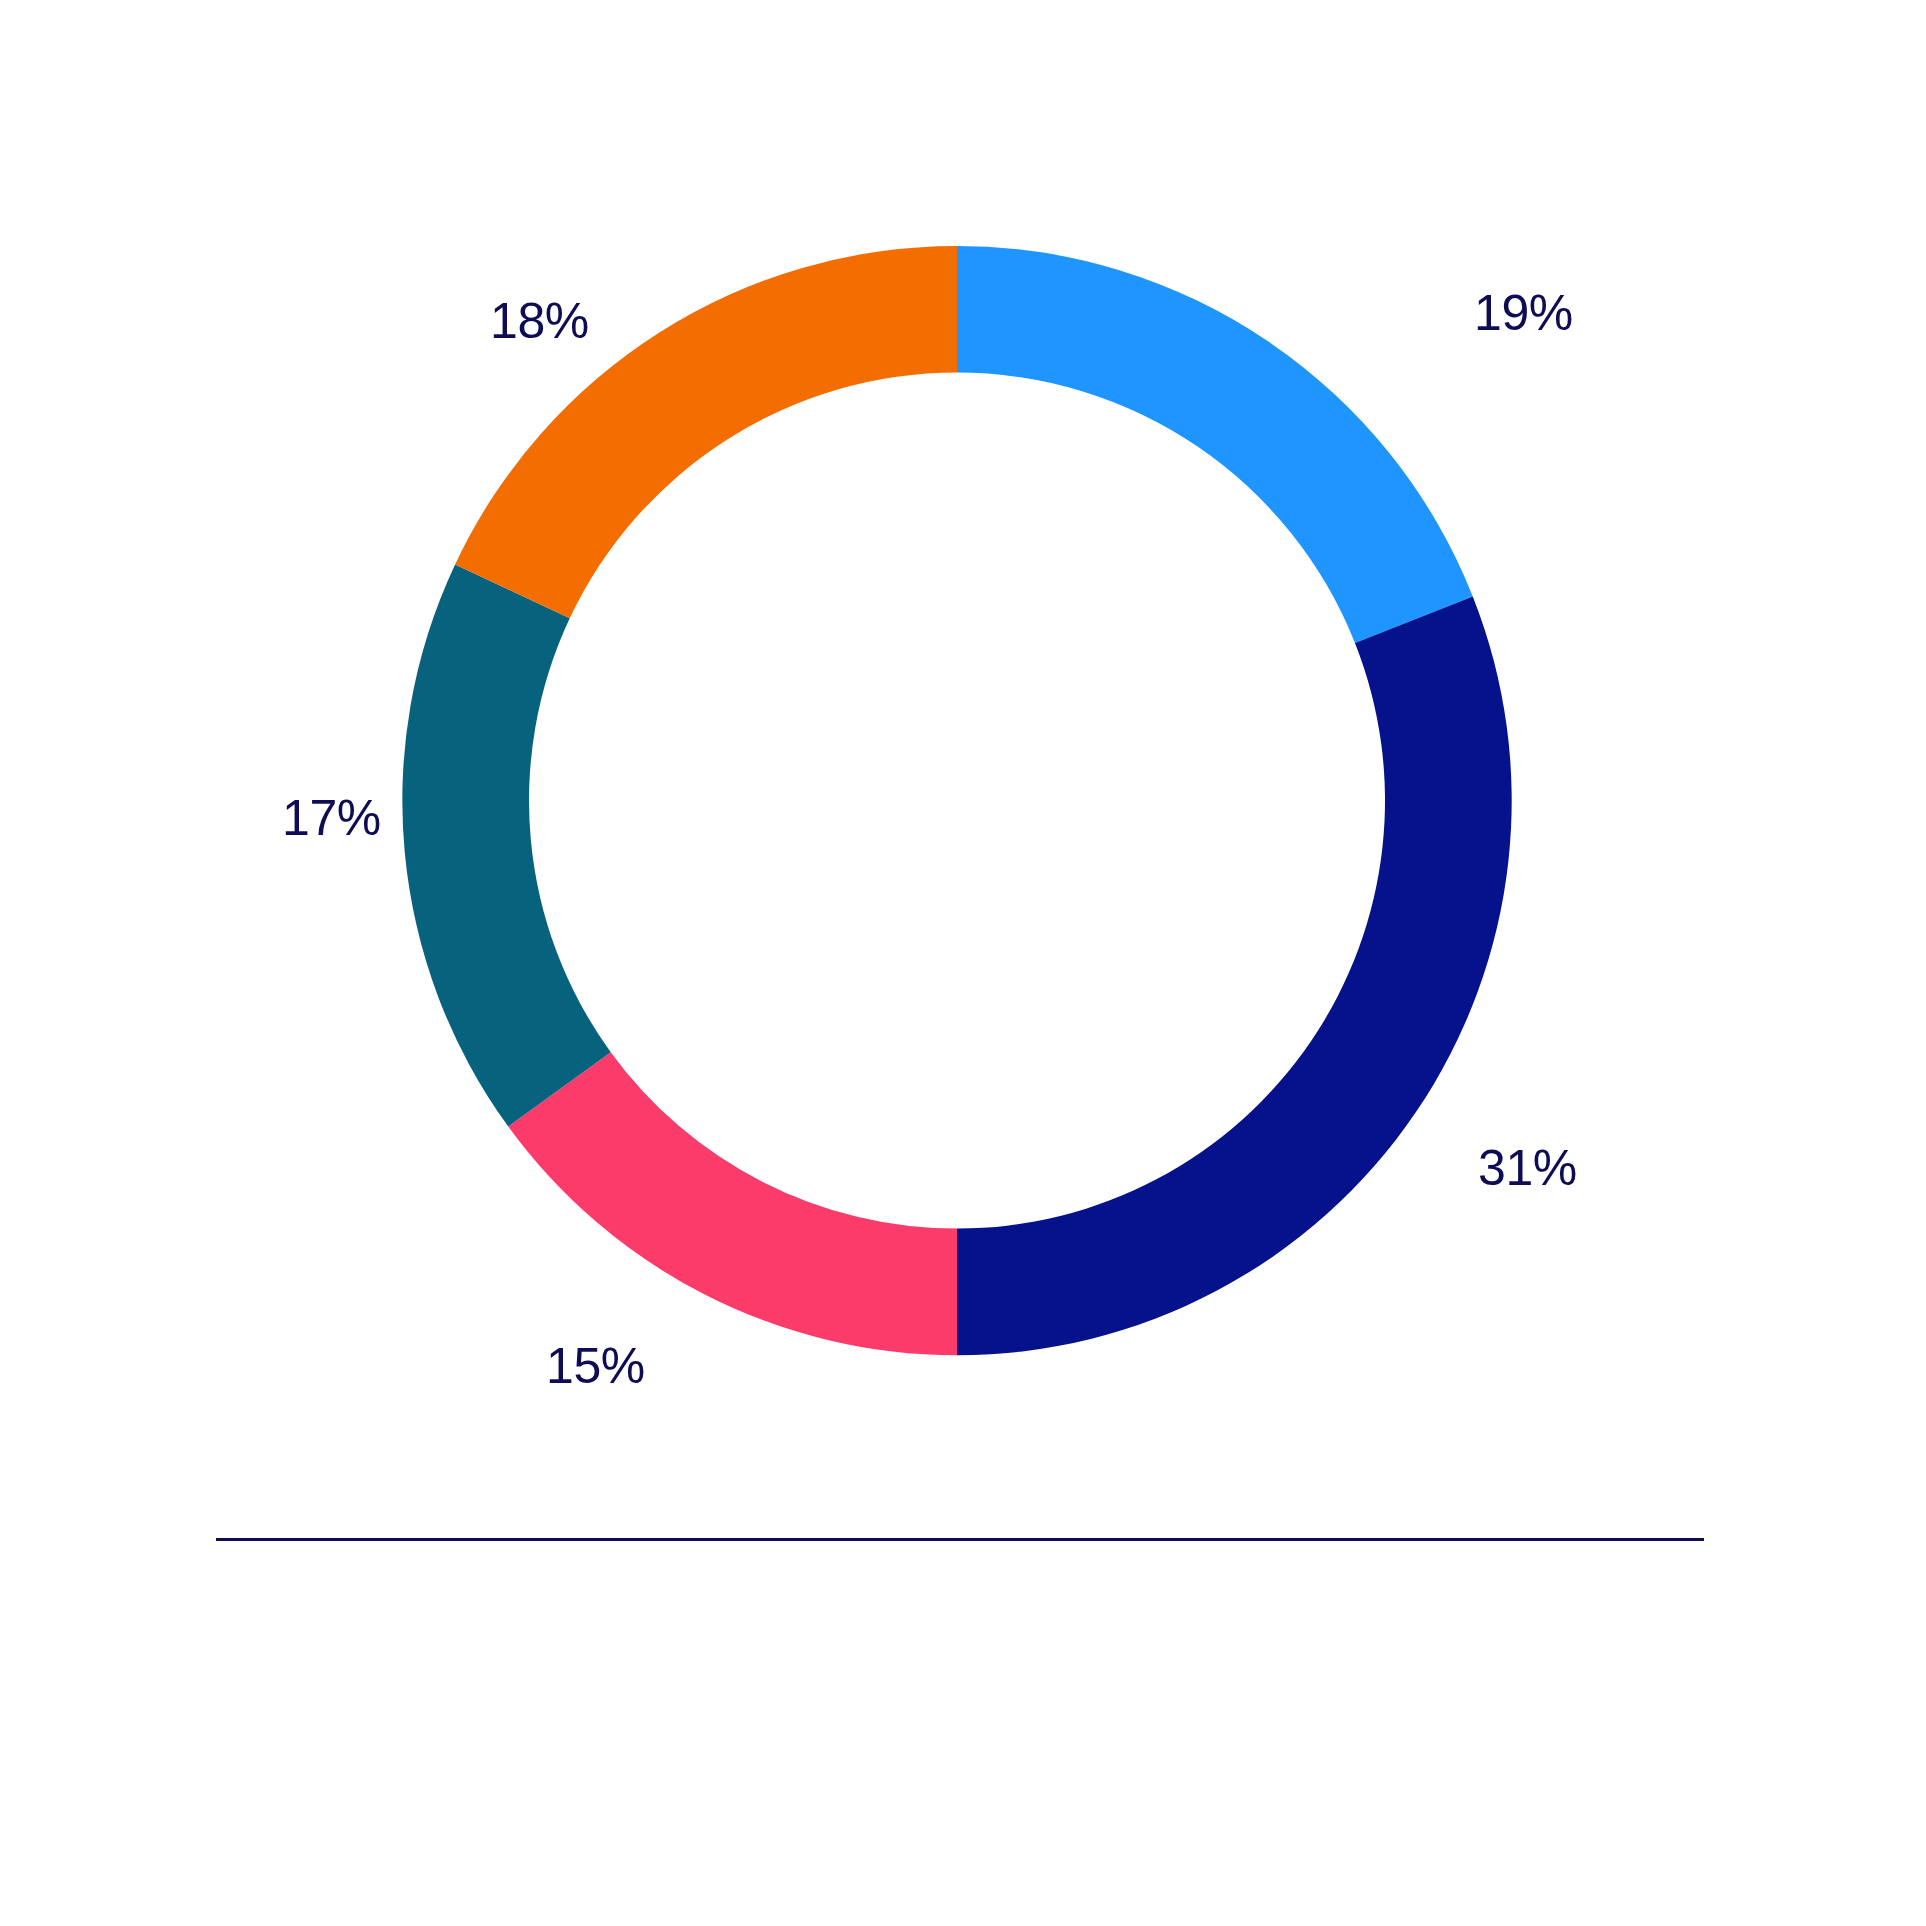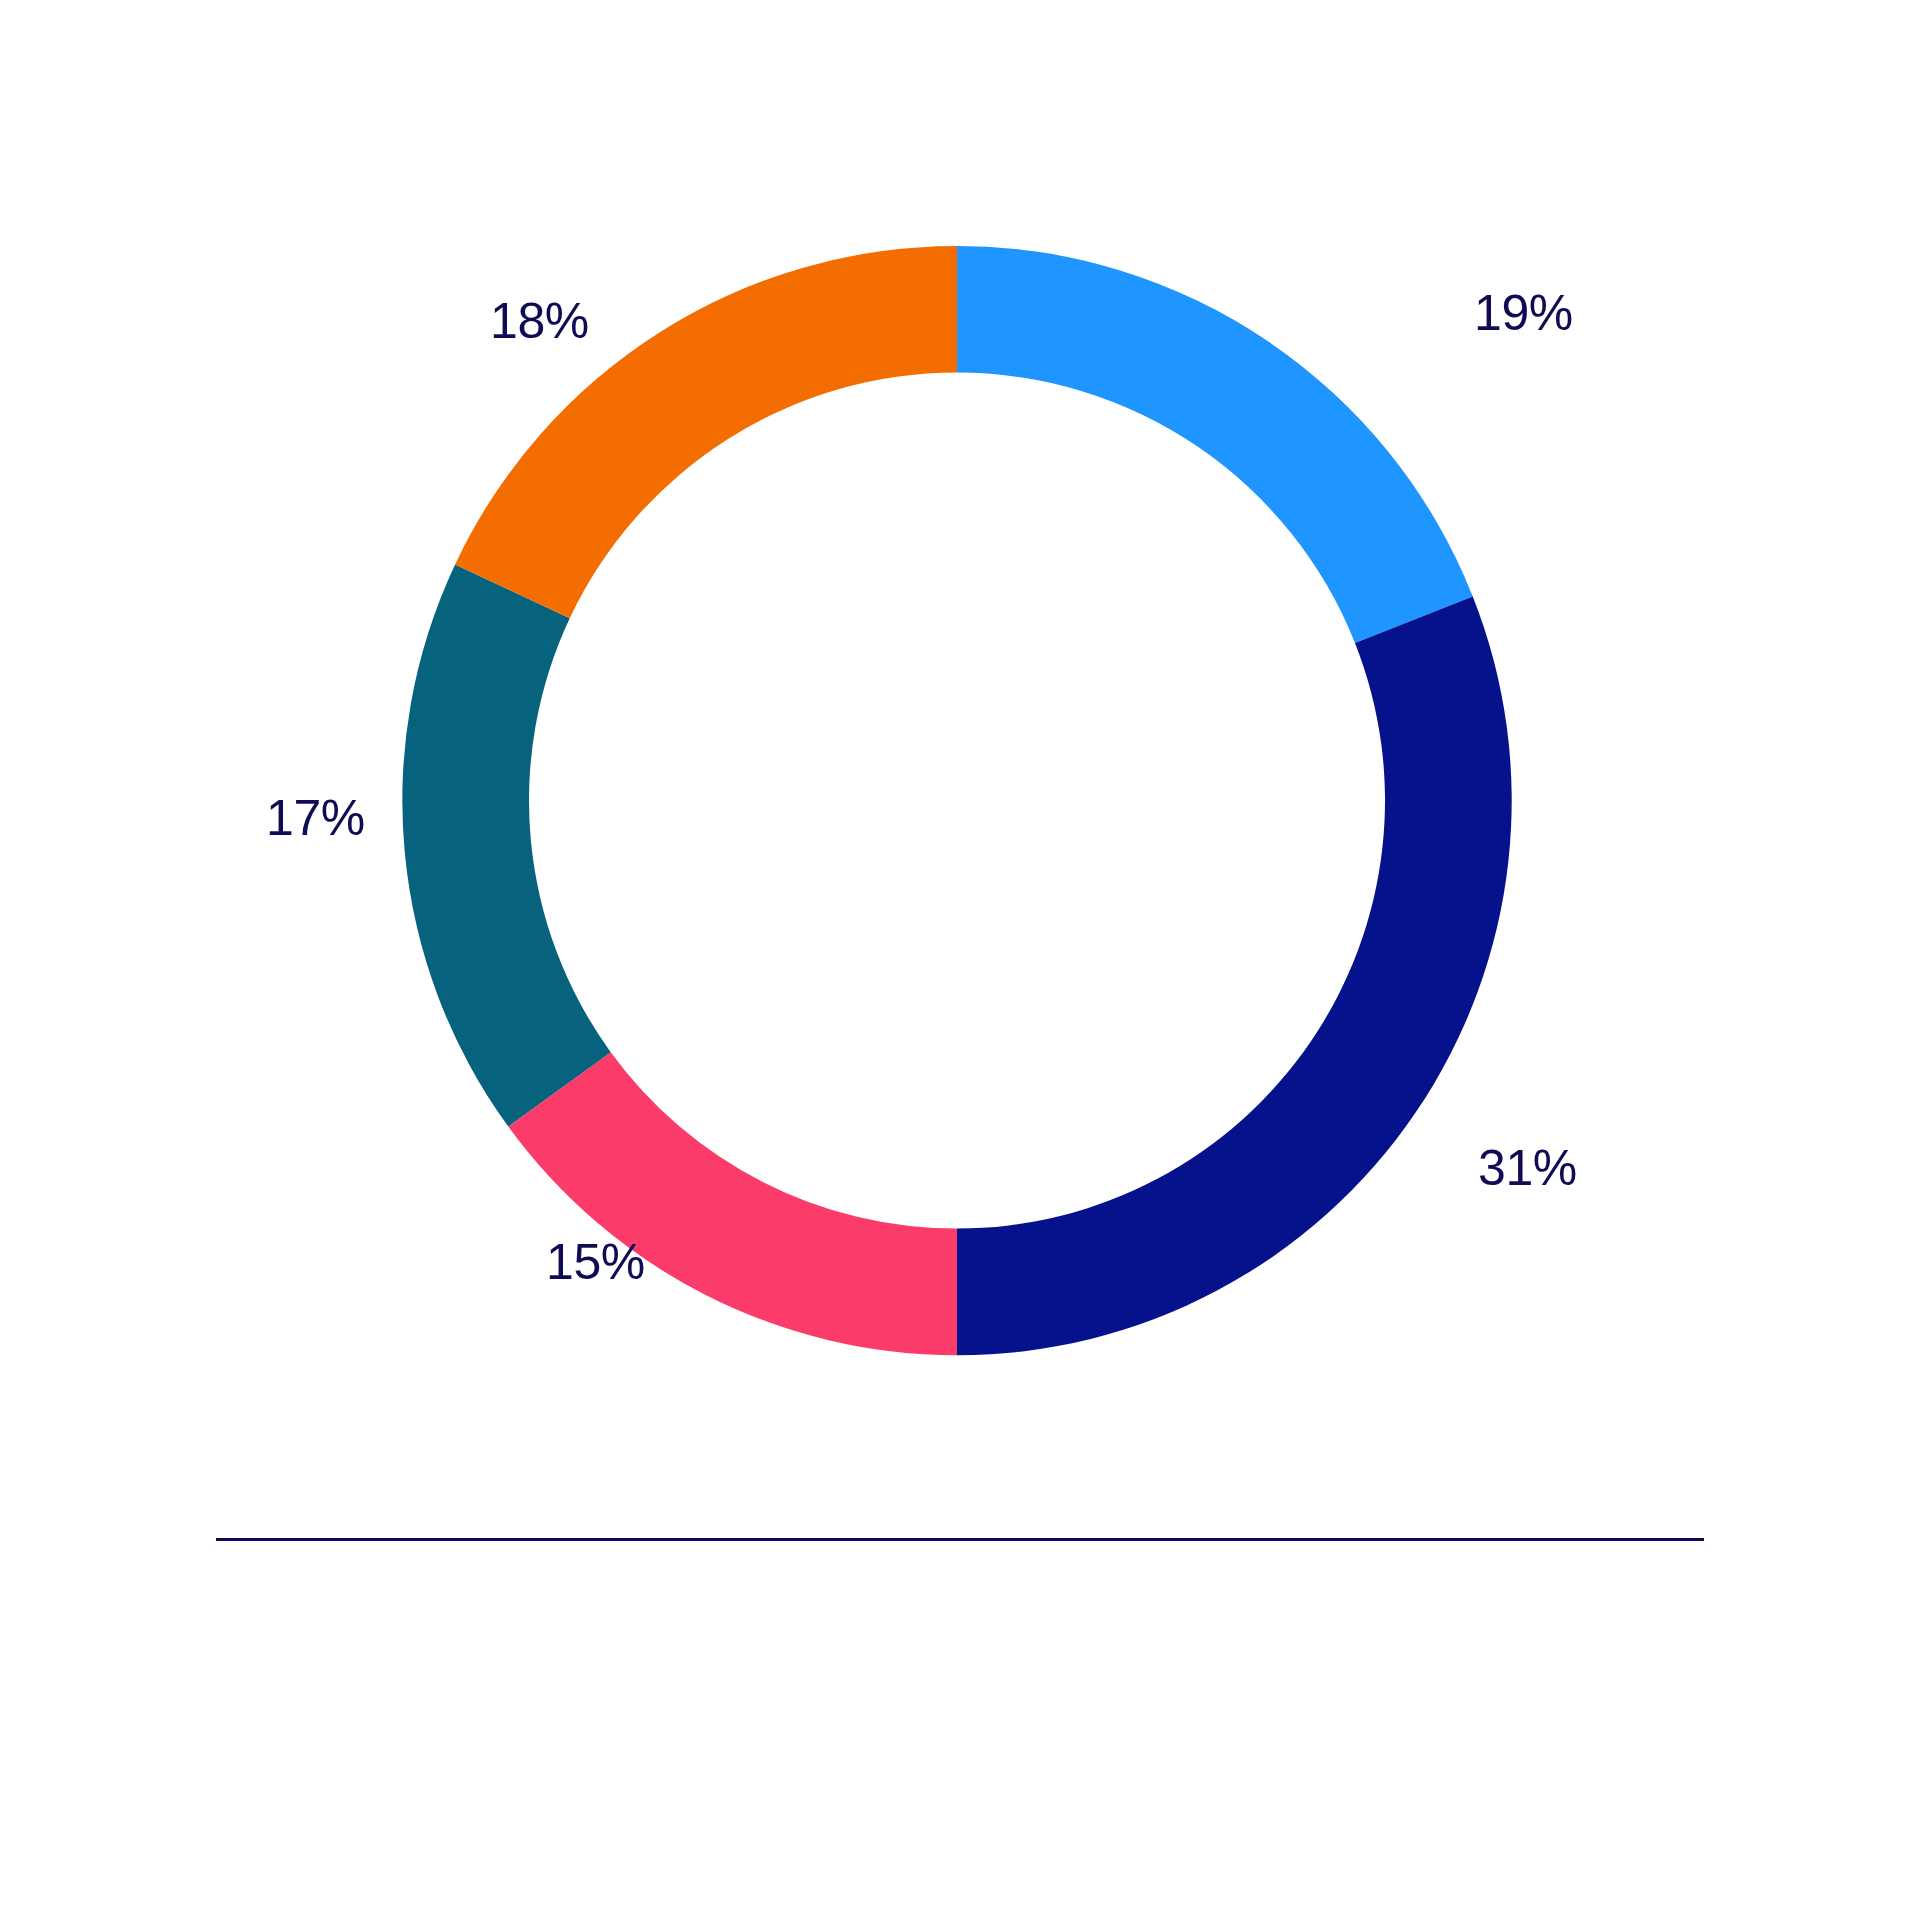--- a/index.html
+++ b/index.html
@@ -37,22 +37,22 @@
   .slice-label {
     position: absolute;
     color: #0D0C54;
     font-size: 50px;
     font-weight: 400;
     letter-spacing: -0.4px;
     white-space: nowrap;
   }
   .lbl-daglig    { left: 1447px; top: 284px; margin-left: 27px; }
   .lbl-ukentlig  { left: 1478px; top: 1139px; }
-  .lbl-manedlig  { left: 546px;  top: 1233px; }
-  .lbl-sjeldnere { left: 266px;  top: 789px;  }
+  .lbl-manedlig  { left: 546px;  top: 1337px; }
+  .lbl-sjeldnere { left: 282px;  top: 789px;  }
   .lbl-vetikke   { left: 490px;  top: 292px;  }
 
   
   .hr {
     position: absolute;
     left: 216px;
     top: 1538px;
     width: 1488px;
     height: 3.4px;
     background: #0D0C54;

